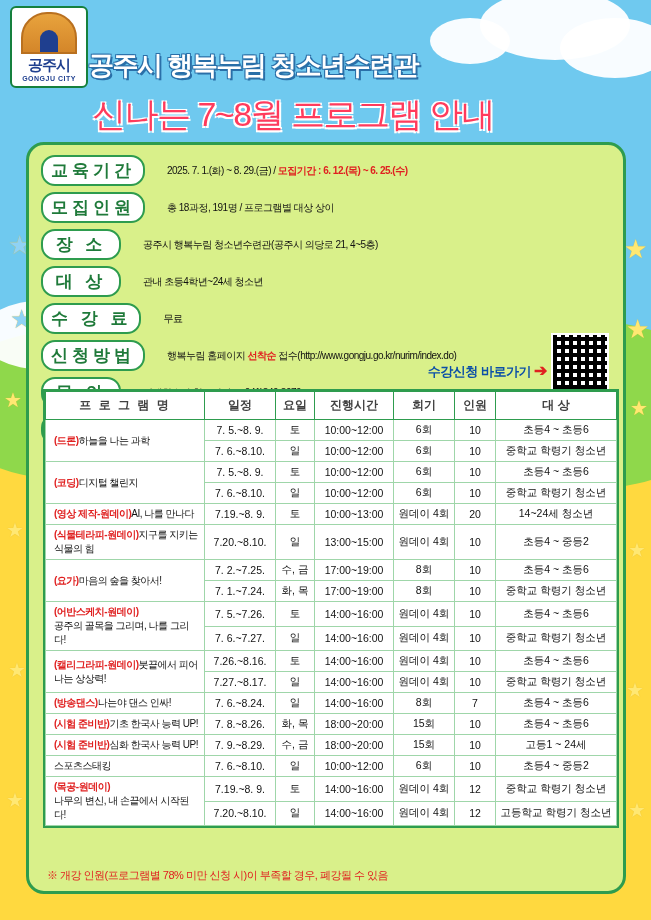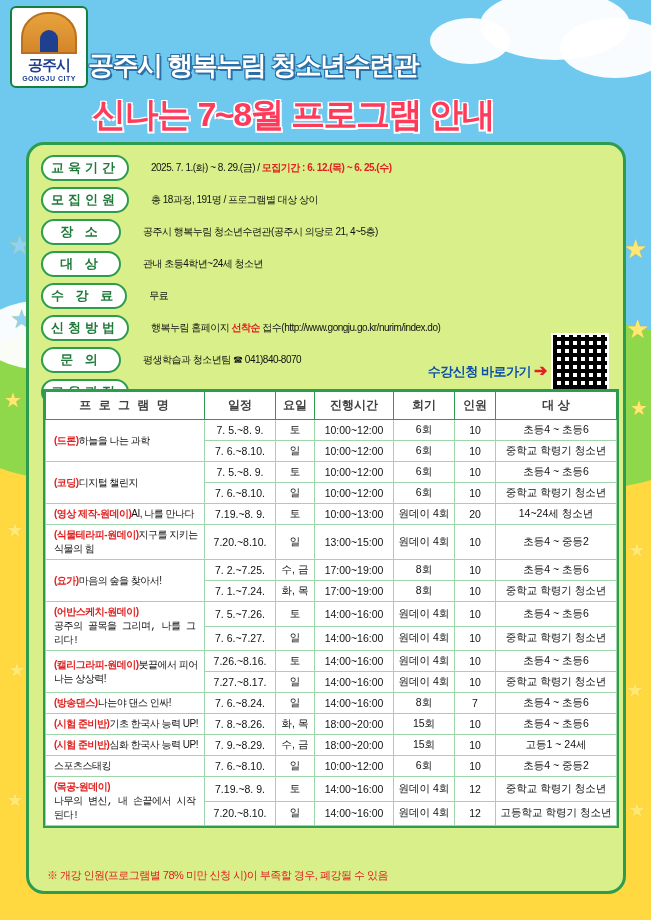--- a/index.html
+++ b/index.html
@@ -55,40 +55,40 @@
   .logo .eng{font-size:7px;font-weight:bold;color:#1f3f8f;letter-spacing:.5px;}
 
   .title1{
     position:absolute;left:88px;top:48px;width:560px;
     font-size:26px;font-weight:bold;color:#ffffff;letter-spacing:-1.5px;
     text-shadow:2px 2px 0 #2a6fa8, -1px -1px 0 #2a6fa8, 1px -1px 0 #2a6fa8, -1px 1px 0 #2a6fa8;
     white-space:nowrap;
   }
   .title2{
     position:absolute;left:92px;top:92px;width:560px;
-    font-size:34px;font-weight:bold;color:#ff3b5c;letter-spacing:-1.5px;
+    font-size:34px;font-weight:normal;color:#ff3b5c;letter-spacing:-1.5px;
     text-shadow:2px 2px 0 #ffffff, -1.5px -1.5px 0 #ffffff, 1.5px -1.5px 0 #ffffff, -1.5px 1.5px 0 #ffffff;
     white-space:nowrap;
   }
 
   
   .panel{
     position:absolute;left:26px;top:142px;width:600px;height:752px;
     background:#d9f08a;
     border:3px solid #2e9c4e;
     border-radius:18px;
     box-sizing:border-box;
     padding:10px 12px;
   }
   .inforow{display:flex;align-items:center;margin-bottom:6px;}
   .pill{
     flex:0 0 auto;
     min-width:80px;
     background:#ffffff;border:2px solid #2e9c4e;border-radius:14px;
-    color:#1f7a3a;font-size:13px;font-weight:bold;
+    color:#1f7a3a;font-size:17px;font-weight:bold;
     text-align:center;padding:2px 8px;letter-spacing:4px;
     box-sizing:border-box;
   }
   .infotxt{font-size:10px;color:#111;margin-left:22px;letter-spacing:-.5px;white-space:nowrap;}
   .infotxt .red{color:#e02020;font-weight:bold;}
 
   .qr{
     position:absolute;right:14px;top:188px;width:54px;height:54px;
     background:
       repeating-linear-gradient(0deg,#000 0 4px,#fff 4px 8px),
@@ -113,21 +113,21 @@
     background:#fff;color:#404040;font-weight:bold;font-size:12px;
     border:1px solid #2e9c4e;padding:5px 2px;letter-spacing:2px;
   }
   th.narrow{letter-spacing:0;}
   td{
     border:1px solid #9fd6a9;padding:3px 4px;text-align:center;color:#111;
     height:19px;box-sizing:border-box;
   }
   td.name{text-align:left;padding-left:8px;font-size:10px;letter-spacing:-.5px;}
   td.name .tag{color:#e02020;font-weight:bold;}
-  td.name .sub{display:block;color:#111;font-family:Liberation Mono, monospace;}
+  td.name .sub{display:block;color:#111;}
   .footnote{
     position:absolute;left:18px;bottom:8px;width:560px;
     font-size:11px;color:#e02020;letter-spacing:-.5px;
   }
 </style>
 </head>
 <body>
 
 <div class="bg-top"></div>
 <div class="cloud c1"></div>

